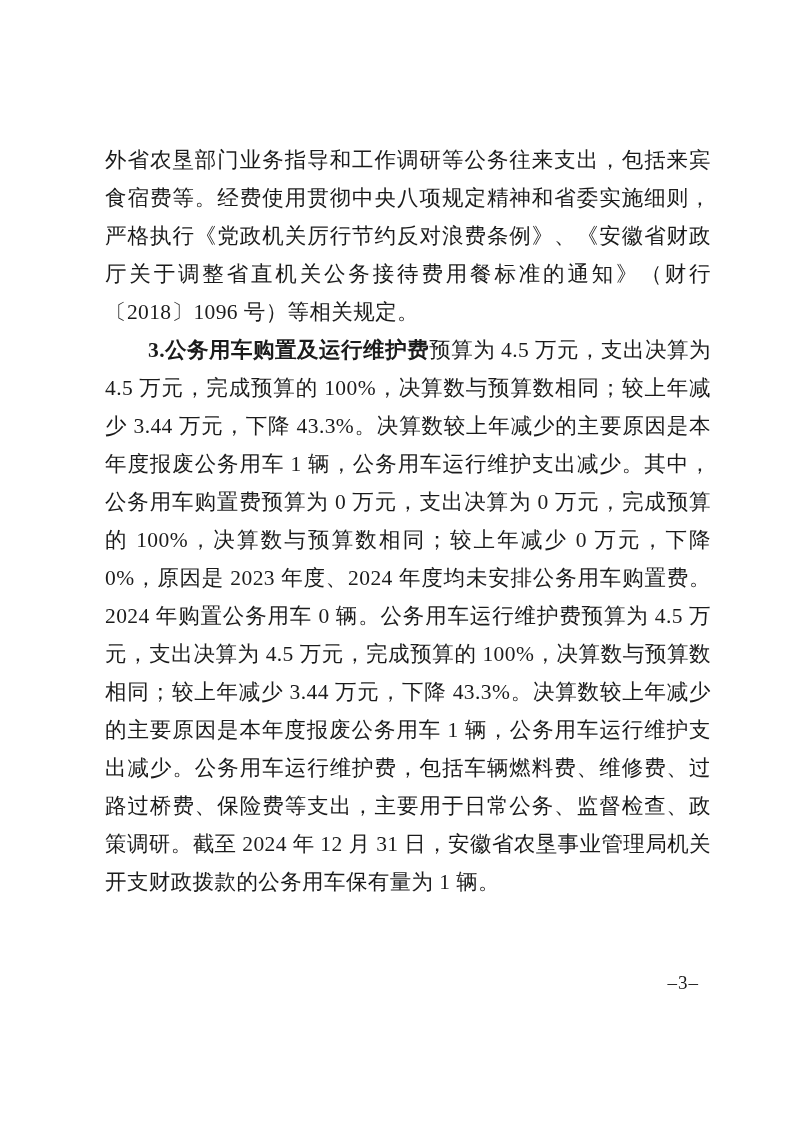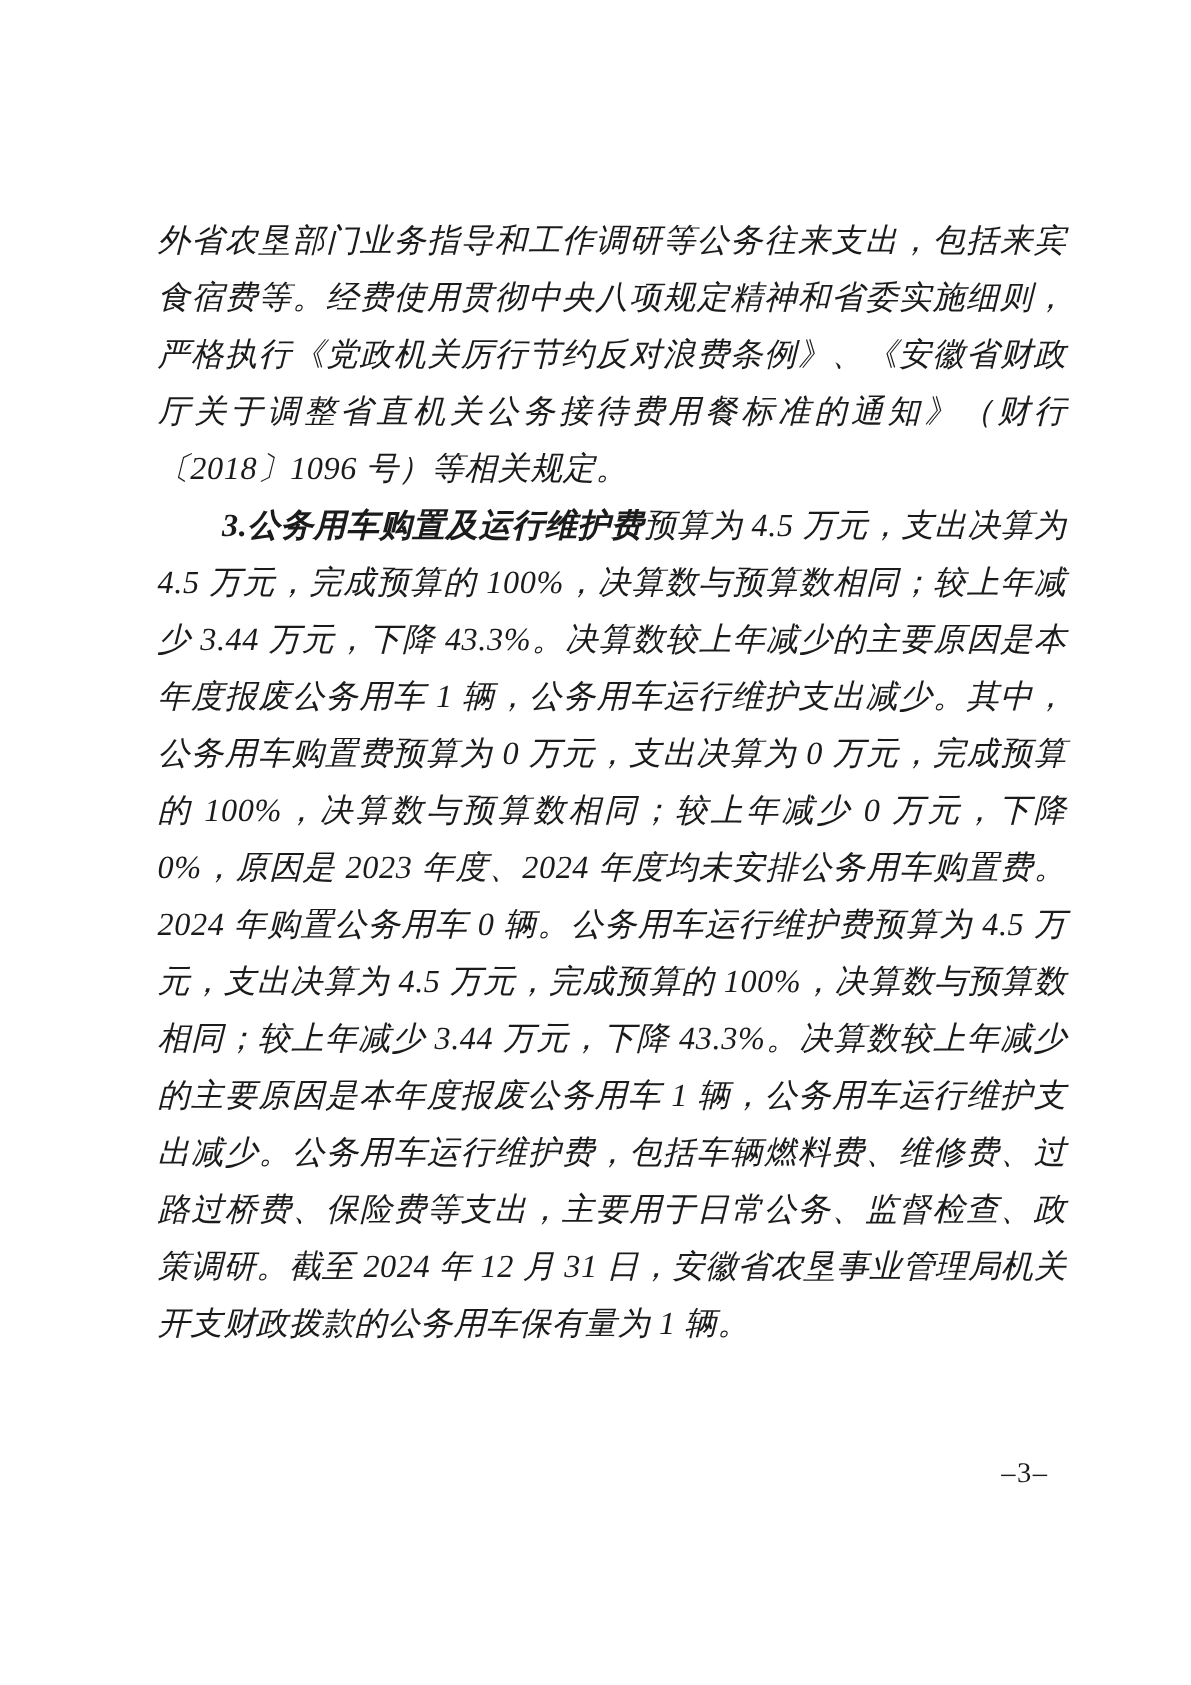--- a/index.html
+++ b/index.html
@@ -22,21 +22,20 @@
     left: 105px;
     top: 141px;
     width: 606px;
   }
   .para {
     margin: 0;
     font-size: 21.5px;
     line-height: 38px;
     text-align: justify;
     letter-spacing: 0.4px;
-    font-style: italic;
   }
   .para.indent {
     text-indent: 2em;
   }
   .bold {
     font-weight: bold;
   }
   .page-number {
     position: absolute;
     top: 972px;

